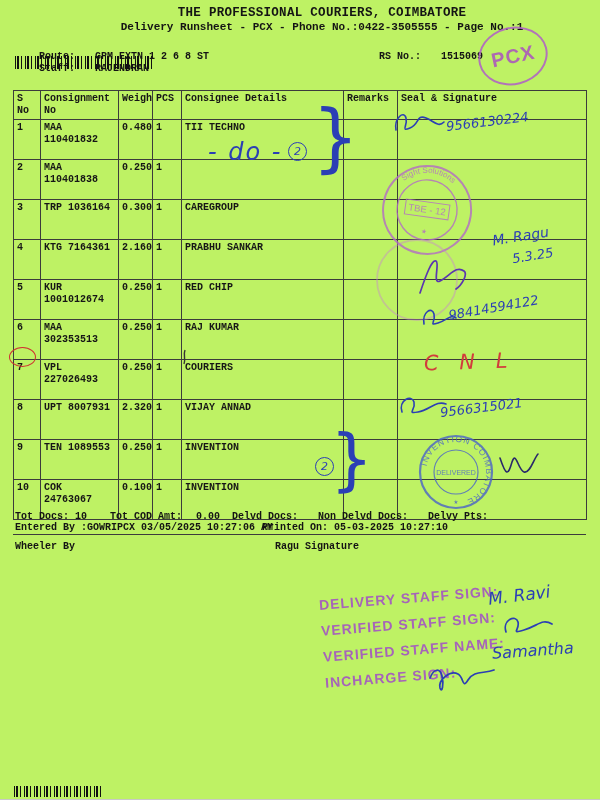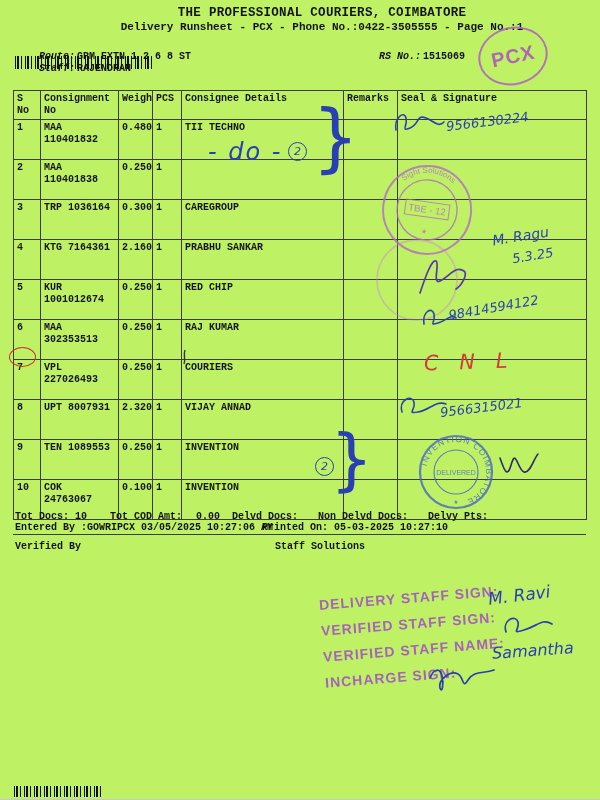--- a/index.html
+++ b/index.html
@@ -2,21 +2,21 @@
 <html><head>
 <meta charset="utf-8">
 <style>
   html,body { margin:0; padding:0; background:#cfcfcf; }
   .page { position:relative; width:600px; height:800px; background:#bef264; overflow:hidden;
           font-family:"Liberation Mono", monospace; box-shadow:inset -1px -1px 0 #c8c8c8;padding-left:44px; }
   .p { position:absolute; font:700 10px/1.25 "Liberation Mono", monospace; color:#141414; white-space:pre; }
   .ctr { left:0; right:0; text-align:center; }
   .title { font-size:12.5px; letter-spacing:.3px; }
   .subtitle { font-size:11px; }
-  .lbl { margin-right:2px;font-style:italic; }
+  .lbl { margin-right:20px; }
 
   
   .rs-table { position:absolute; left:13px; top:90px; width:573px; border-collapse:collapse; table-layout:fixed; }
   .rs-table th, .rs-table td { border:1px solid #3c3c3c; font:700 10px/1.2 "Liberation Mono", monospace;
       color:#161616; text-align:left; vertical-align:top; padding:2px 3px; overflow:hidden; }
   .rs-table th { height:11px; }
   .rs-table tr.data { height:40px; }
 
   
   .barcode { position:absolute; background:
@@ -251,22 +251,22 @@
   <div class="p" style="left:196px;top:511px">0.00</div>
   <div class="p" style="left:232px;top:511px">Delvd Docs:</div>
   <div class="p" style="left:318px;top:511px">Non Delvd Docs:</div>
   <div class="p" style="left:428px;top:511px">Delvy Pts:</div>
 
   <div class="p" style="left:15px;top:522px">Entered By :GOWRIPCX 03/05/2025 10:27:06 AM</div>
   <div class="p" style="left:262px;top:522px">Printed On: 05-03-2025 10:27:10</div>
 
   <div class="hr" style="left:13px;top:534px;width:573px"></div>
 
-  <div class="p" style="left:15px;top:541px">Verified By</div>
-  <div class="p" style="left:275px;top:541px">Staff Solutions</div>
+  <div class="p" style="left:15px;top:541px">Wheeler By</div>
+  <div class="p" style="left:275px;top:541px">Ragu Signature</div>
 
   <div class="sig-block">
     <div>DELIVERY STAFF SIGN:</div>
     <div>VERIFIED STAFF SIGN:</div>
     <div>VERIFIED STAFF NAME:</div>
     <div>INCHARGE SIGN:</div>
   </div>
 
   <div class="hw" style="left:488px;top:585px;font-size:17px;transform:rotate(-7deg)">M. Ravi</div>
   <svg class="stamp-svg" style="left:498px;top:612px" width="58" height="28" viewBox="0 0 58 28">

